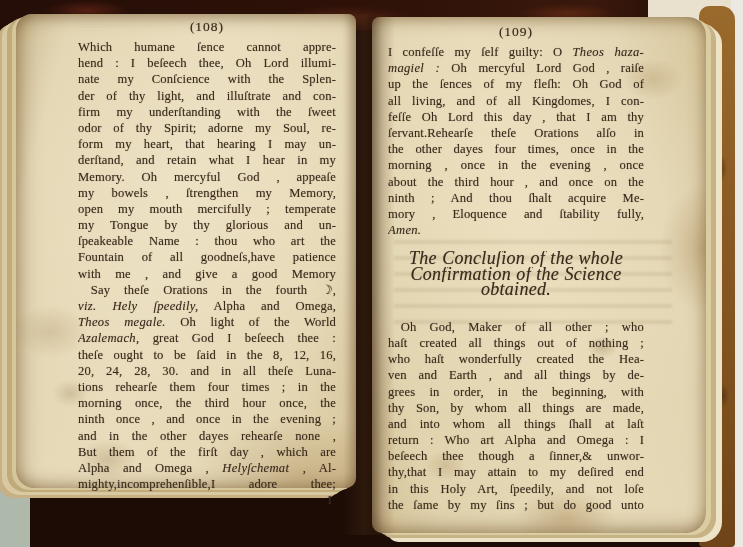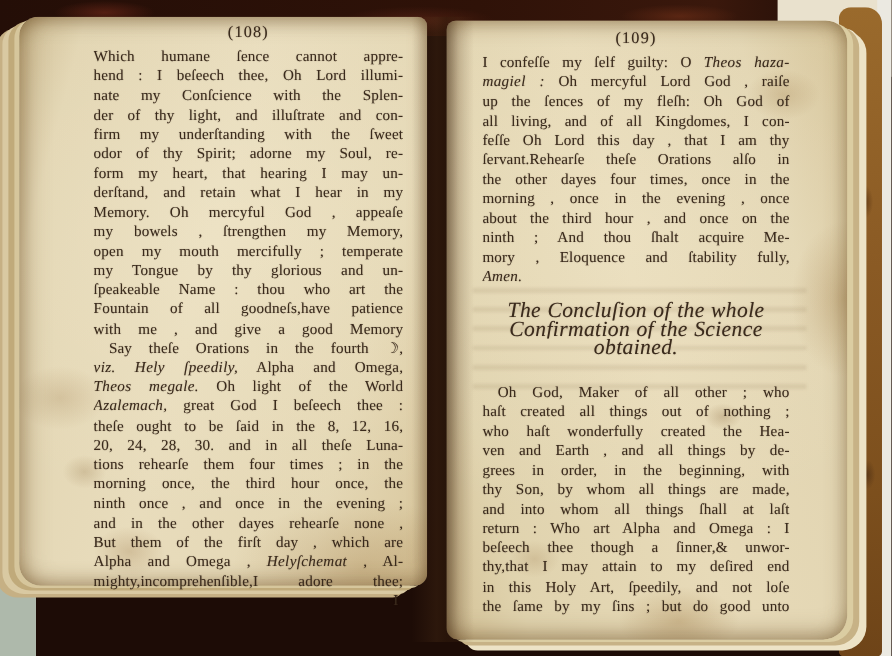--- a/index.html
+++ b/index.html
@@ -89,21 +89,21 @@
   }
   
   .gutter{
     left:343px;top:14px;width:52px;height:521px;
     background:linear-gradient(90deg, rgba(80,50,25,0) 0%, rgba(80,50,25,.30) 40%, rgba(55,32,14,.42) 55%, rgba(80,50,25,.18) 75%, rgba(80,50,25,0) 100%);
   }
 
   
   .page-inner{ position:absolute; color:#3a2a1c; }
   .inner-left{ left:62px; top:5px; width:258px; }
-  .inner-right{ left:16px; top:7px; width:256px;margin-left:14px; }
+  .inner-right{ left:16px; top:7px; width:256px; }
   .pagenum{ text-align:center; font-size:13.5px; height:18px; letter-spacing:1px;
             text-shadow:0 0 1px rgba(58,42,28,.45); }
   .lines{ margin-top:2px; }
   .tl{
     font-size:12.6px; line-height:16.2px; height:16.2px; overflow:hidden;
     text-align:justify; text-align-last:justify; -moz-text-align-last:justify;
     letter-spacing:.15px; word-spacing:.5px;
     text-shadow:0 0 1px rgba(58,42,28,.40);
   }
   .tl.a-left{ text-align:left; text-align-last:left; }

